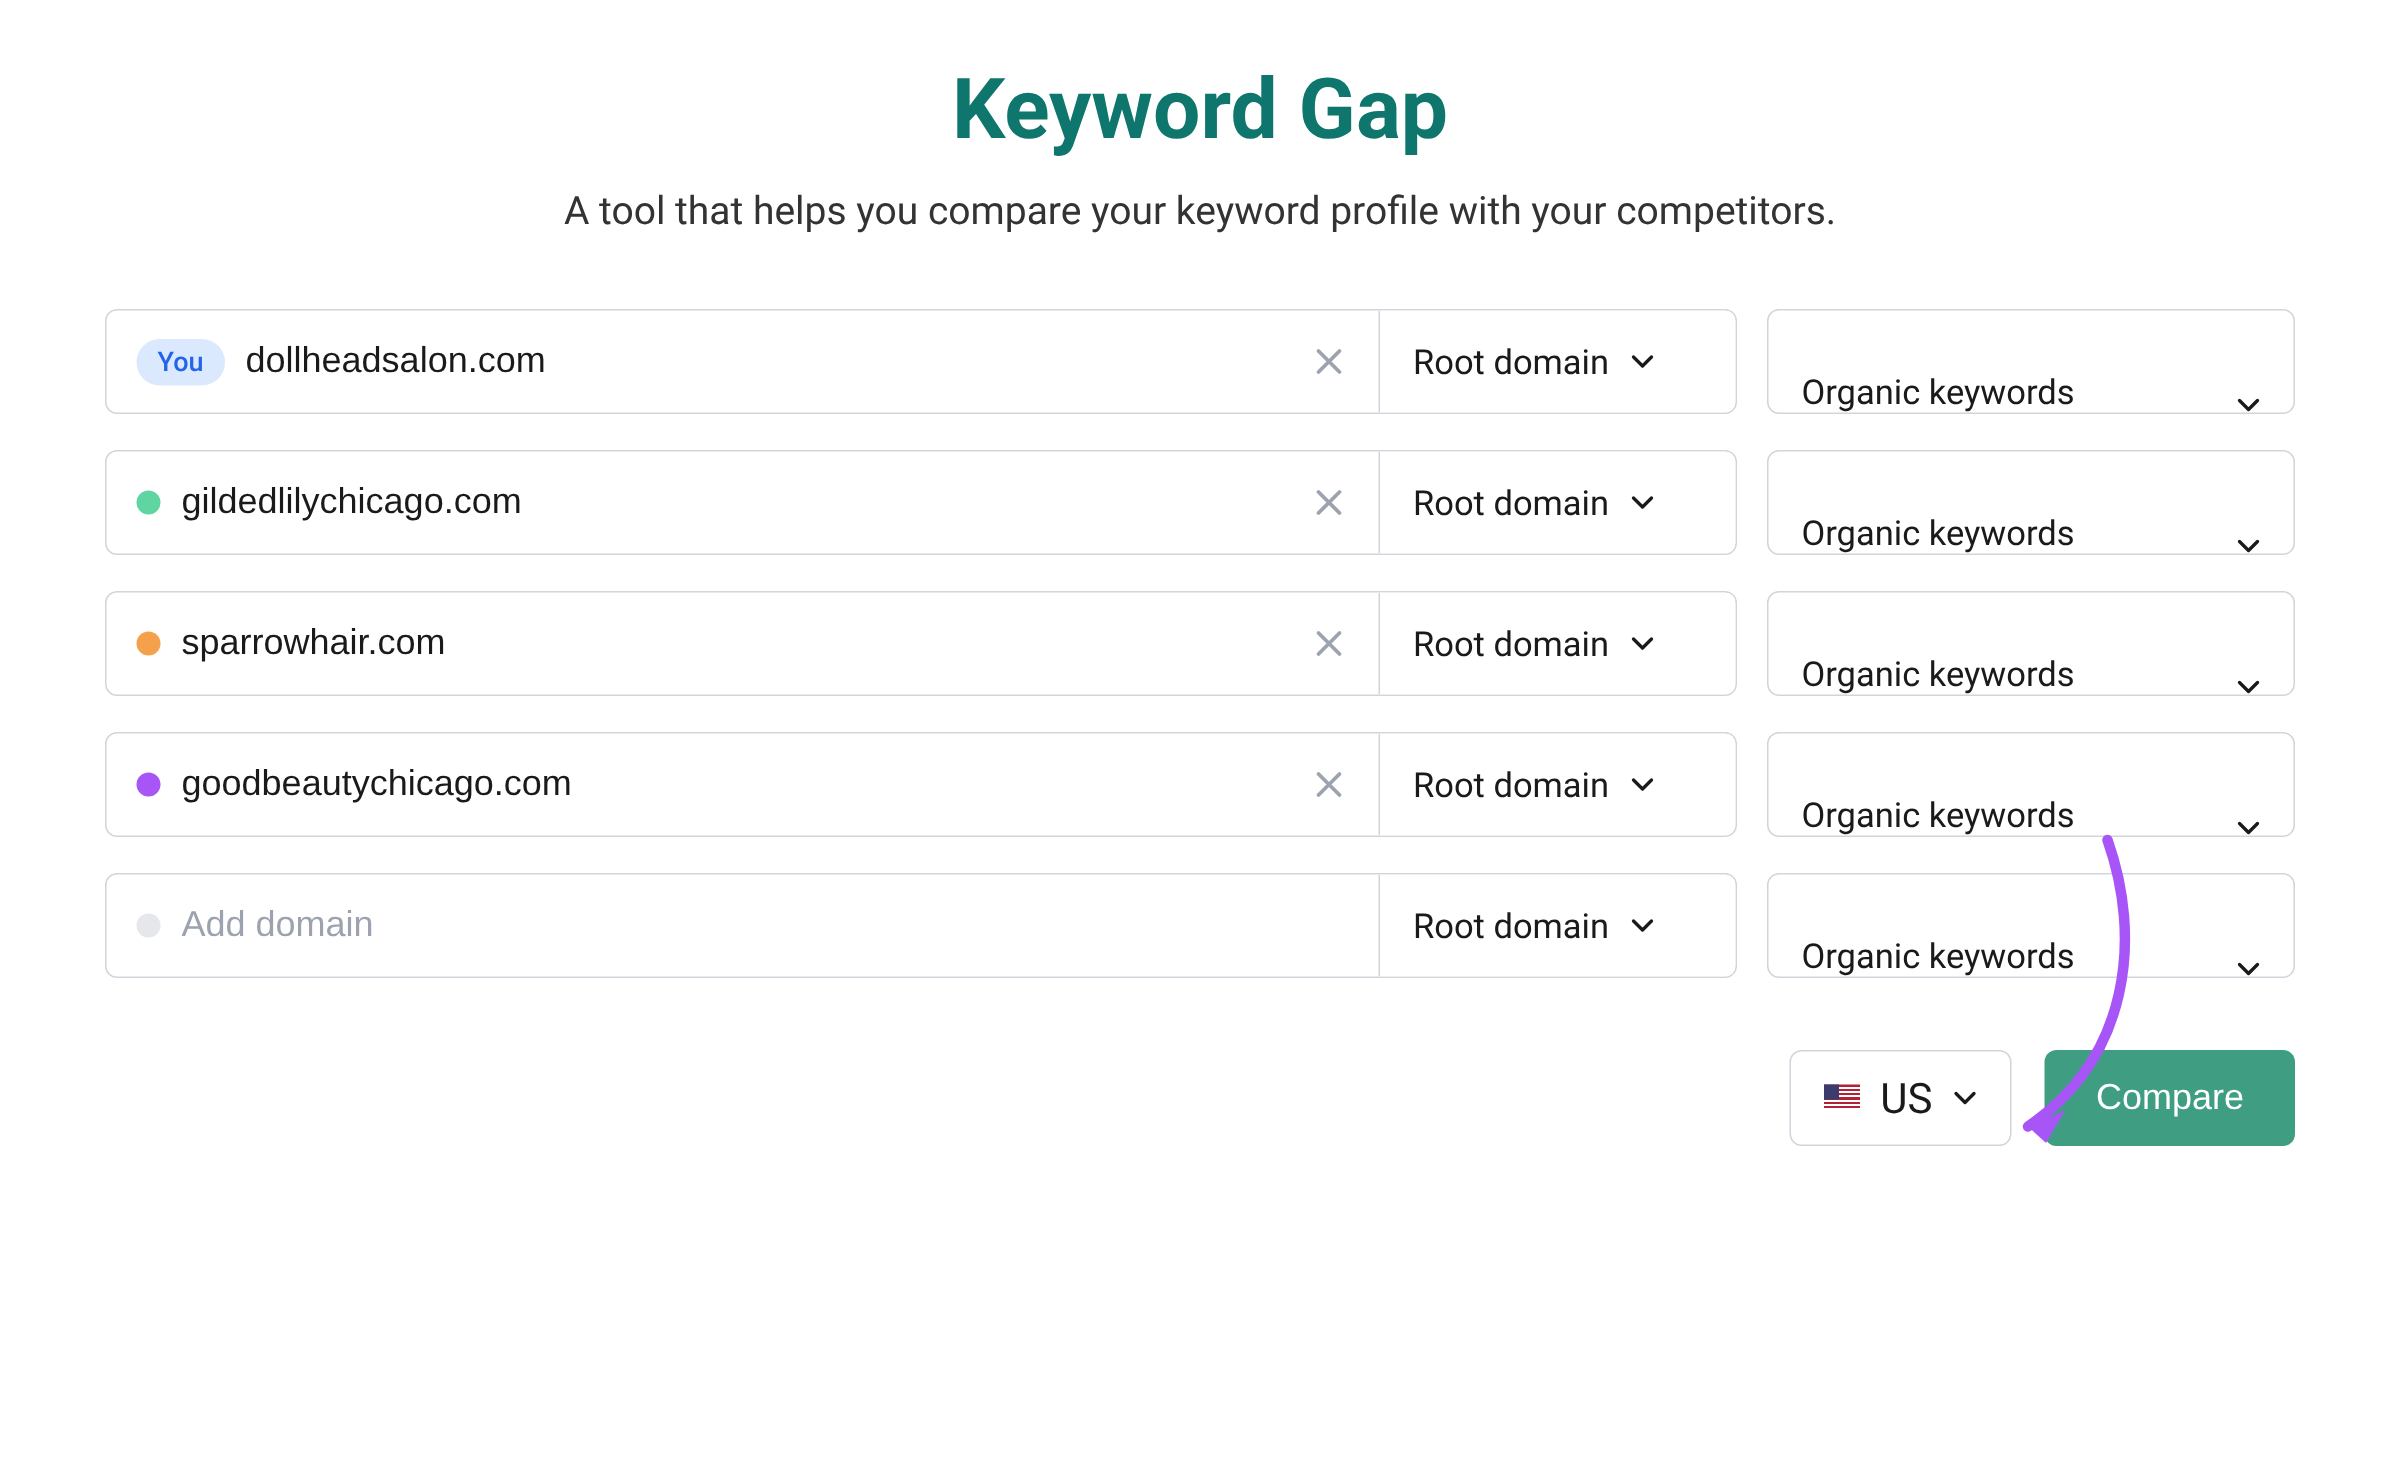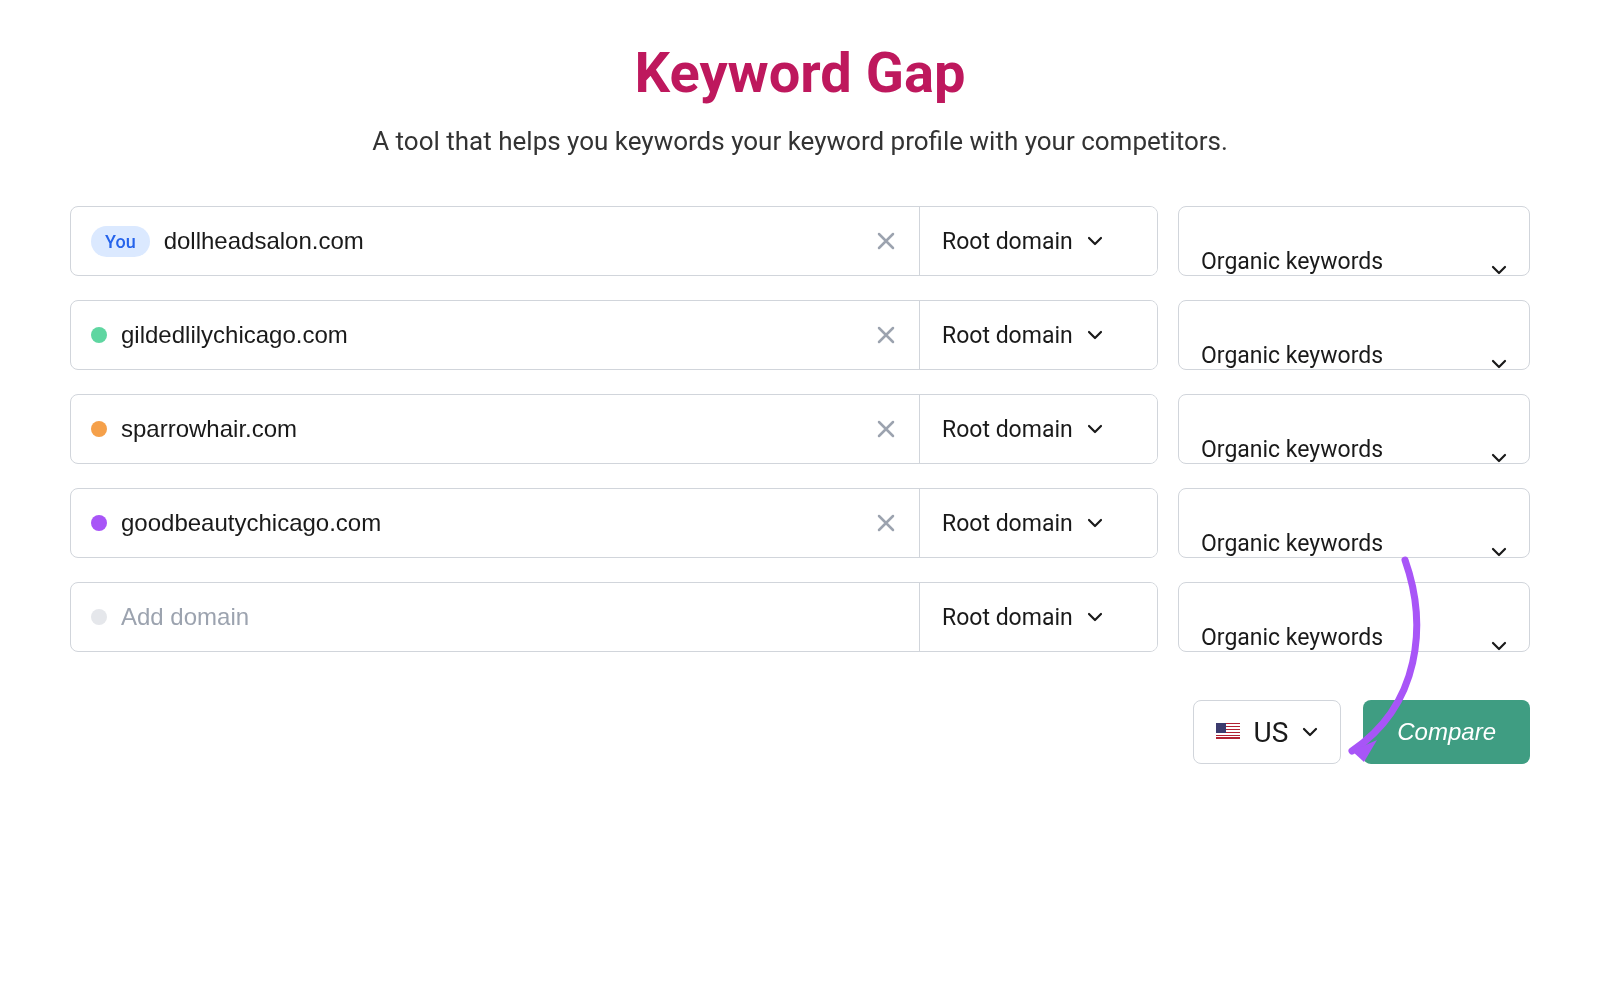--- a/index.html
+++ b/index.html
@@ -11,21 +11,21 @@
       font-family: -apple-system, BlinkMacSystemFont, "Segoe UI", Roboto, Helvetica, Arial, sans-serif;
       background: #fff;
       padding: 40px 70px;
       color: #1a1a1a;
       position: relative;
     }
     .page-title {
       font-size: 56px;
       font-weight: 700;
       text-align: center;
-      color: #be185d;
+      color: #0f766e;
       margin-bottom: 20px;
     }
     .page-subtitle {
       font-size: 26px;
       text-align: center;
       color: #333;
       margin-bottom: 50px;
     }
     .rows {
       display: flex;
@@ -161,32 +161,31 @@
     .compare-btn {
       background: #3f9d82;
       color: #fff;
       border: none;
       border-radius: 8px;
       padding: 0 34px;
       height: 64px;
       font-size: 24px;
       font-weight: 500;
       cursor: pointer;
-      font-style: italic;
     }
     .arrow-annotation {
       position: absolute;
       pointer-events: none;
     }
   </style>
 </head>
 <body>
 
 <h1 class="page-title">Keyword Gap</h1>
-<p class="page-subtitle">A tool that helps you keywords your keyword profile with your competitors.</p>
+<p class="page-subtitle">A tool that helps you compare your keyword profile with your competitors.</p>
 
 <div class="rows">
 
   <div class="row">
     <div class="domain-group">
       <div class="domain-field">
         <span class="you-badge">You</span>
         <input class="domain-input" value="dollheadsalon.com" style="">
         <button class="clear-btn">
           <span>

